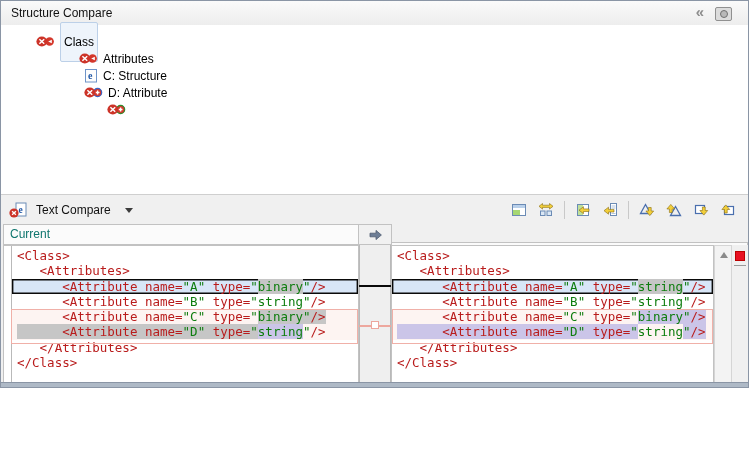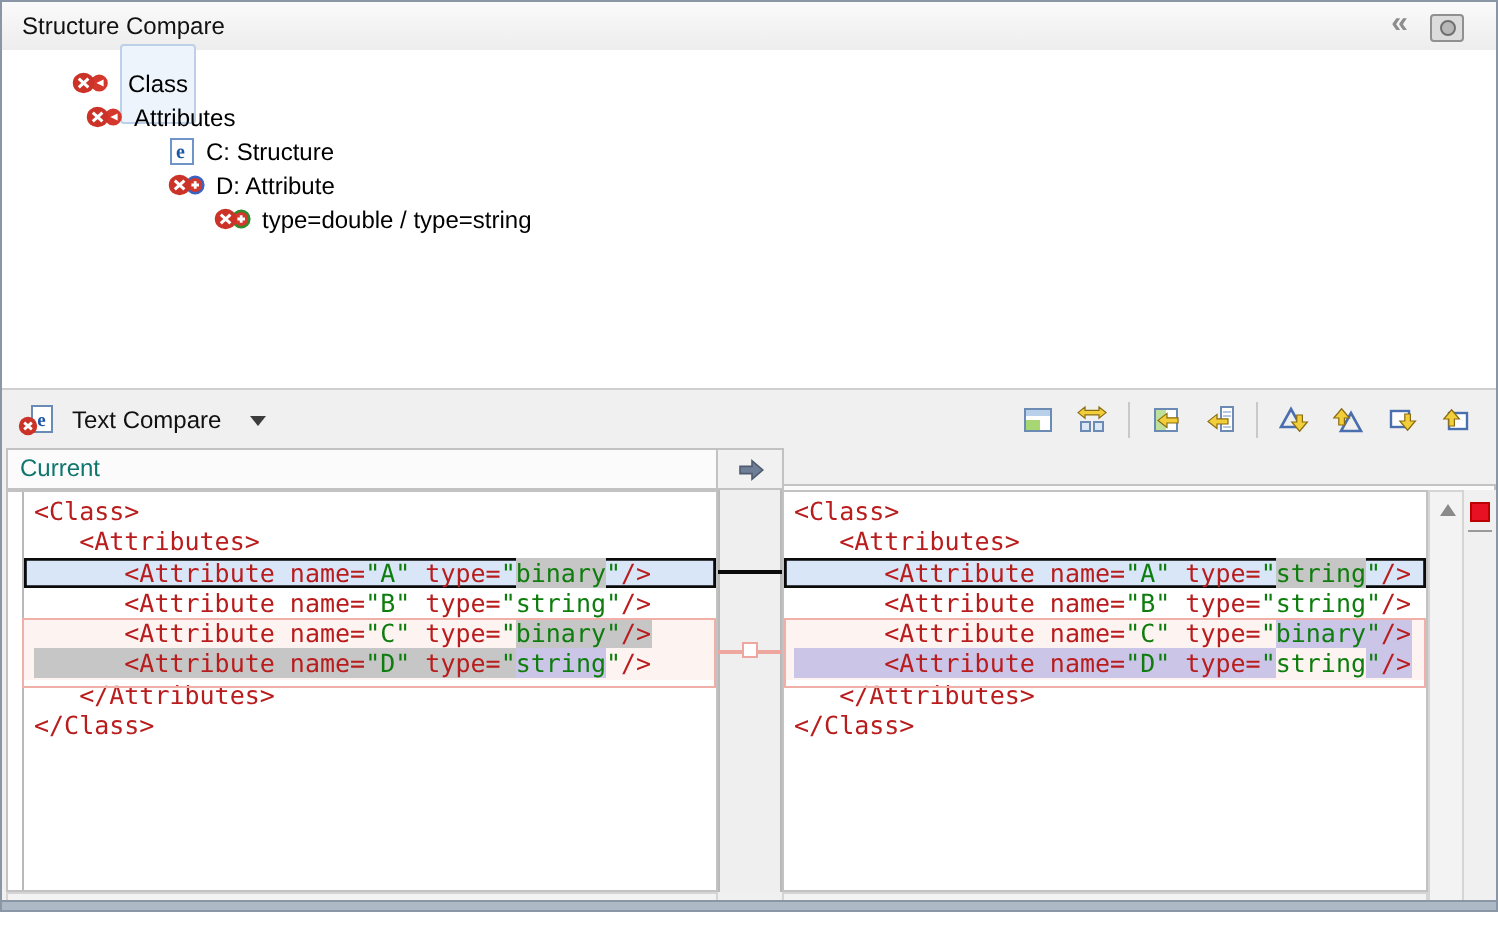--- a/index.html
+++ b/index.html
@@ -1,32 +1,32 @@
 <!DOCTYPE html>
 <html><head>
 <meta charset="utf-8">
 <style>
   html,body{margin:0;padding:0;background:#ffffff;}
-  #app{position:relative;width:749px;height:456px;background:#f0f0f0;
+  #app{position:relative;width:749px;height:388px;background:#f0f0f0;
        border:1px solid #8a95a5;box-sizing:border-box;overflow:hidden;
        font-family:"Liberation Sans",sans-serif;font-size:12px;color:#1a1a1a;}
   #app::after{content:"";position:absolute;left:0;right:0;bottom:0;height:4px;background:#aeb9c6;border-top:1px solid #8a95a5;}
 
   
   .sc-header{position:absolute;left:0;top:0;right:0;height:24px;
              background:linear-gradient(#fafafa,#ededed);border-bottom:1px solid #d6d6d6;}
   .sc-title{position:absolute;left:10px;top:5px;font-size:12px;color:#111;}
   .sc-collapse{position:absolute;right:44px;top:2px;font-size:15px;font-weight:bold;color:#8d8d8d;cursor:default;}
   .sc-viewmenu{position:absolute;right:16px;top:6px;width:15px;height:12px;border:1px solid #909090;
                background:#dcdcdc;border-radius:2px;}
   .sc-viewmenu::before{content:"";position:absolute;left:4px;top:2px;width:6px;height:6px;border:1px solid #707070;border-radius:50%;background:#b8b8b8;}
   .sc-tree{position:absolute;left:0;top:24px;right:0;height:169px;background:#fff;padding-top:8px;box-sizing:border-box;}
   .tree-row{height:17px;display:flex;align-items:center;white-space:nowrap;}
   .tree-row svg{flex:0 0 auto;margin-right:5px;}
-  .d0{padding-left:35px;} .d1{padding-left:42px;} .d2{padding-left:83px;} .d3{padding-left:106px;}
+  .d0{padding-left:35px;} .d1{padding-left:42px;margin-left:36px;} .d2{padding-left:83px;} .d3{padding-left:106px;}
   .tree-label{font-size:12px;color:#000;}
   .tree-label.selected{border:1px solid #bcd0e8;background:#eef4fb;padding:12px 3px;border-radius:2px;}
 
   
   .tc-bar{position:absolute;left:0;top:193px;right:0;height:30px;background:#f0f0f0;
           border-top:1px solid #cfcfcf;display:flex;align-items:center;}
   .tc-left{display:flex;align-items:center;gap:6px;padding-left:8px;}
   .tc-title{font-size:12px;color:#111;margin-left:2px;}
   .tc-caret{width:0;height:0;border-left:4px solid transparent;border-right:4px solid transparent;
             border-top:5px solid #3c3c3c;margin-left:8px;}
@@ -125,21 +125,20 @@
         </svg>
       <span class="tree-label">D: Attribute</span>
     </div>
     <div class="tree-row d3">
       <svg width="19" height="13" viewBox="0 0 19 13">
           <circle cx="13.6" cy="6.5" r="4.1" fill="#d4372b" stroke="#2e8b2e" stroke-width="1.2"></circle>
           <path d="M13.6 4.6 V8.4 M11.7 6.5 H15.5" stroke="#fff" stroke-width="1.4"></path>
           <ellipse cx="5.8" cy="6.5" rx="5.4" ry="5.1" fill="#cc3328"></ellipse>
           <path d="M3.4 4.3 L8.2 8.7 M8.2 4.3 L3.4 8.7" stroke="#fff" stroke-width="1.5"></path>
         </svg>
-      <span class="tree-label">type=double / type=string</span>
     </div>
   </div>
 
   <div class="tc-bar">
     <div class="tc-left">
       <svg width="19" height="17" viewBox="0 0 19 17">
           <rect x="7" y="1" width="10" height="13" fill="#fff" stroke="#6b8bb5"></rect>
           <text x="9.6" y="11" font-size="9.5" font-weight="bold" fill="#1d55a5" font-family="Liberation Serif,serif">e</text>
           <circle cx="5" cy="11" r="4.6" fill="#cc3328"></circle>
           <path d="M3.1 9.3 L6.9 12.7 M6.9 9.3 L3.1 12.7" stroke="#fff" stroke-width="1.4"></path>

